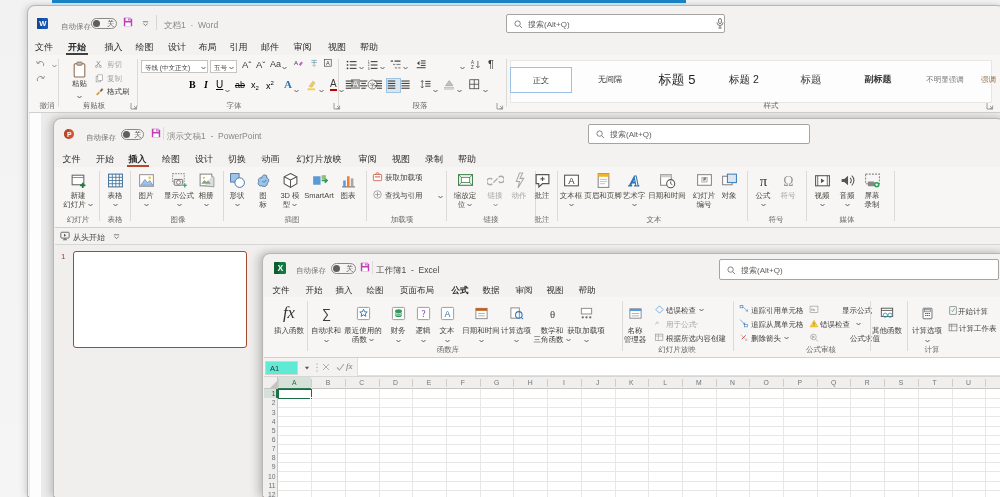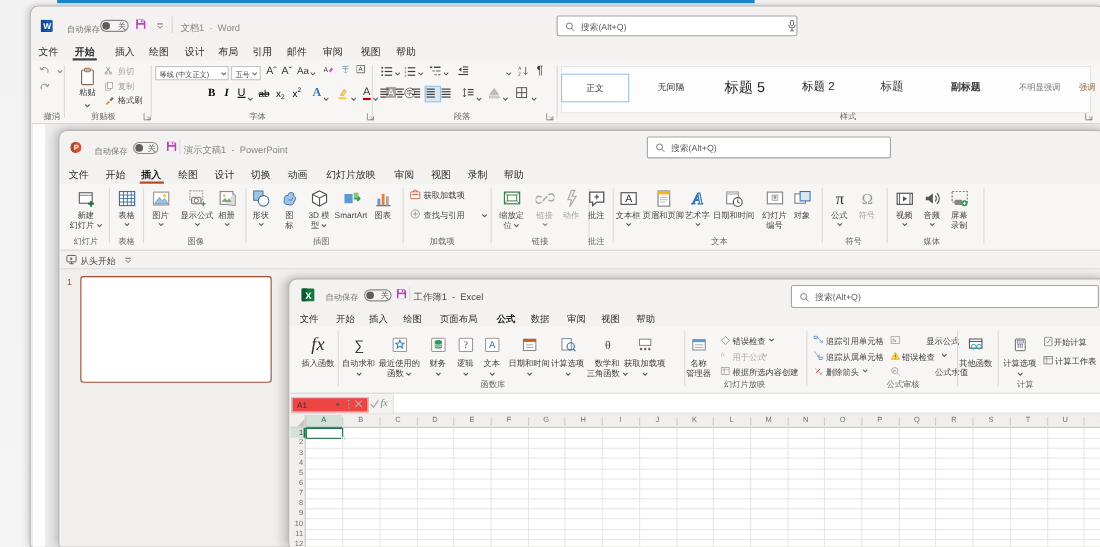--- a/index.html
+++ b/index.html
@@ -786,21 +786,21 @@
       </svg>
       <div class="sr" style="left:695px;top:10px">开始计算</div>
       <svg class="abs" style="left:685px;top:26px" width="10" height="9" viewBox="0 0 16 16">
         <rect x="1" y="2" width="14" height="12" fill="none" stroke="#555"></rect>
         <path d="M1 5.5 h14 M5.5 2 v12" stroke="#555" stroke-width="0.8" <="" svg=""></path>
       </svg>
       <div class="sr" style="left:696px;top:27px">计算工作表</div>
       <div class="lbl" style="left:669px;top:48px">计算</div>
 </div>
 <div class="abs" style="left:1px;top:104px;width:741px;height:19px;background:#f3f2f1;border-bottom:1px solid #d8d6d4"></div>
-<div class="abs" style="left:2px;top:106.5px;width:70px;height:14px;background:#ef4444;border:1px solid #d4d2d0;font-size:7.5px;color:#333;padding:2.5px 0 0 4px">A1</div>
+<div class="abs" style="left:2px;top:106.5px;width:33px;height:14px;background:#5eead4;border:1px solid #d4d2d0;font-size:7.5px;color:#333;padding:2.5px 0 0 4px">A1</div>
 <svg class="abs" style="left:41px;top:112px" width="6" height="4" viewBox="0 0 10 6">
       <path d="M1.5 1 h7 L5 5.5 Z" fill="#555"></path>
     </svg>
 <svg class="abs" style="left:53px;top:108px" width="2" height="11" viewBox="0 0 2 11">
       <circle cx="1" cy="2" r="0.7" fill="#aaa"></circle>
       <circle cx="1" cy="5.5" r="0.7" fill="#aaa"></circle>
       <circle cx="1" cy="9" r="0.7" fill="#aaa"></circle>
     </svg>
 <svg class="abs" style="left:59px;top:109px" width="8" height="8" viewBox="0 0 8 8">
       <path d="M1 1 L7 7 M7 1 L1 7" stroke="#b0aeac" stroke-width="1"></path>

